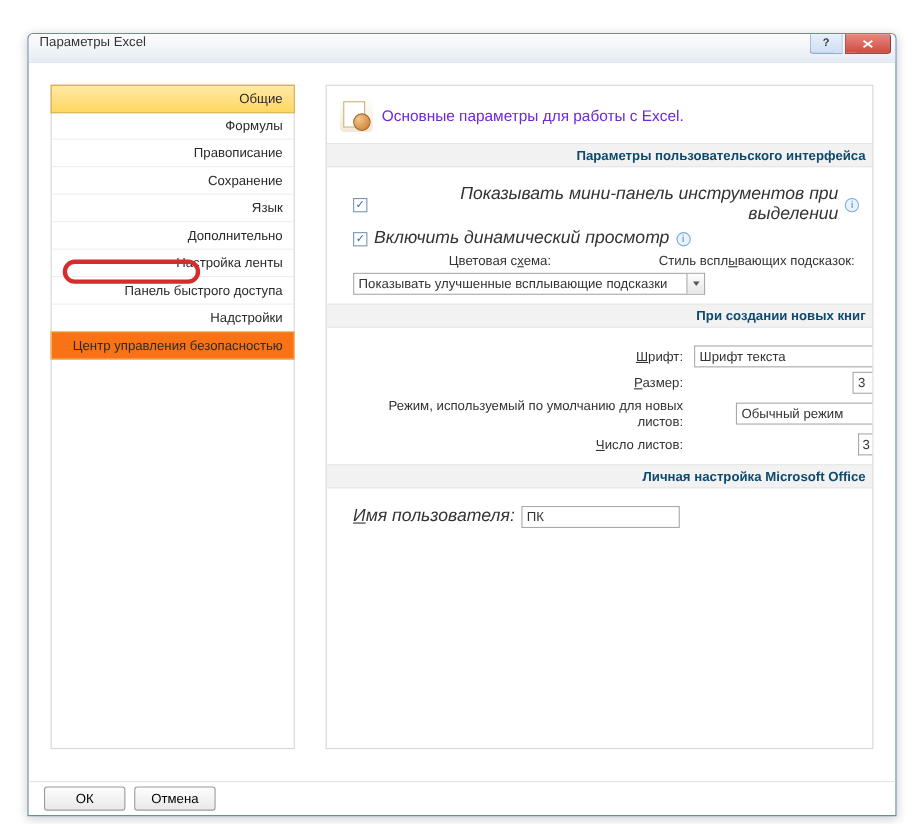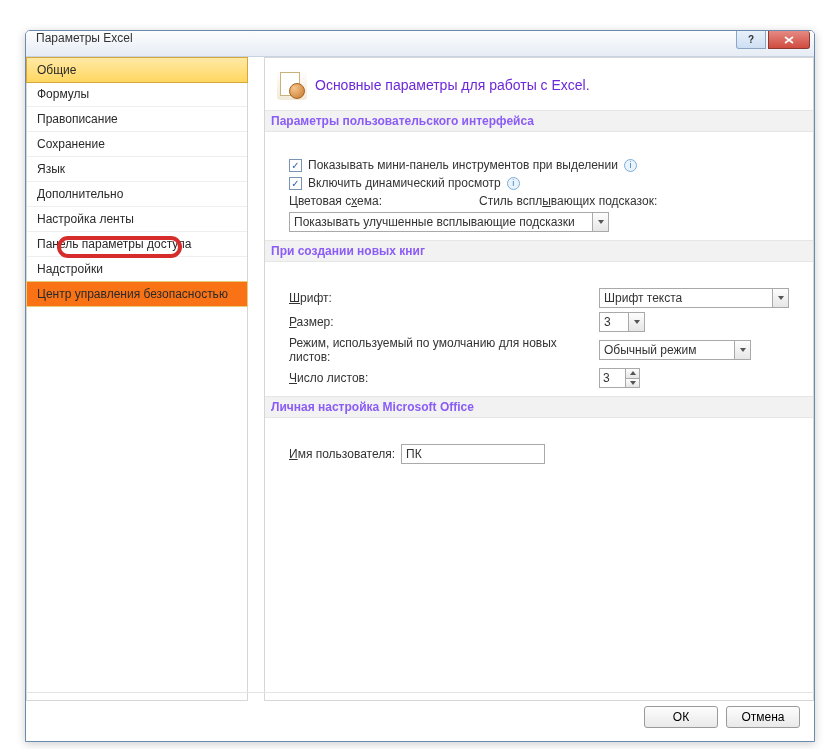--- a/index.html
+++ b/index.html
@@ -17,24 +17,24 @@
   .titlebar .spacer { flex: 1; }
   .tbtn { width: 30px; height: 18px; margin-top: 0; display: flex; align-items: center; justify-content: center;
     border: 1px solid #8ba6c4; border-top: none; background: linear-gradient(#e8f0fa,#cedff3);
     font-size: 10px; cursor: default; }
   .tbtn.help { border-radius: 0 0 0 3px; margin-right: 2px; }
   .tbtn.close {
     width: 42px; background: linear-gradient(#e58a83,#d04b3f);
     border: 1px solid #8a3a32; border-top: none; border-radius: 0 3px 3px 0; color: #fff;
     margin-right: 4px;
   }
-  .body { position: absolute; top: 26px; bottom: 40px; left: 0; right: 0; padding: 0; display: flex; gap: 16px; }
+  .body { position: absolute; top: 26px; bottom: 40px; left: 0; right: 0; padding: 20px; display: flex; gap: 28px; text-align: right; }
   .footer {
-    position: absolute; bottom: 0; left: 0; right: 0; height: 49px;
-    border-top: 1px solid #e4e4e4; display: flex; align-items: center; justify-content: flex-end;
+    position: absolute; bottom: 0; left: 0; right: 0; height: 31px;
+    border-top: 1px solid #e4e4e4; display: flex; align-items: center; justify-content: flex-start;
     padding: 0 14px; gap: 8px;
   }
   .btn {
     min-width: 74px; height: 22px; font-size: 12px; background: linear-gradient(#fdfdfd,#e9e9e9);
     border: 1px solid #9a9a9a; border-radius: 3px; display: flex; align-items: center; justify-content: center;
     cursor: default;
   }
   .nav {
     width: 222px; border: 1px solid #d6d6d6; background: #fff;
     display: flex; flex-direction: column;
@@ -68,24 +68,24 @@
     background: #fff; border: 1px solid #c8b27a;
   }
   .hdr .icon::after {
     content: ""; position: absolute; left: 12px; top: 13px; width: 14px; height: 14px;
     background: radial-gradient(circle at 30% 30%, #f6c58a, #c9782e);
     border-radius: 50%; border: 1px solid #a5611e;
   }
   .hdr .txt { color: #6d28d9; font-size: 14px; }
   .section-h {
     background: #f2f2f2; border-top: 1px solid #e6e6e6; border-bottom: 1px solid #e6e6e6;
-    padding: 3px 6px; font-weight: bold; color: #8b5cf6; margin: 6px -8px 24px -8px; font-size: 12px;
+    padding: 3px 6px; font-weight: bold; color: #0c4a6e; margin: 6px -8px 14px -8px; font-size: 12px;
   }
   .row { display: flex; align-items: center; gap: 6px; padding: 2px 4px 2px 16px; }
-  .row .label { font-size: 12px; }
+  .row .label { font-size: 16px; font-style: italic; }
   .chk { width: 13px; height: 13px; border: 1px solid #7a95b4; background: #fff;
     display: inline-flex; align-items: center; justify-content: center; font-size: 10px; color: #2a66b5; }
   .info { width: 13px; height: 13px; border-radius: 50%; border: 1px solid #7aaed9;
     display: inline-flex; align-items: center; justify-content: center; font-size: 9px; color: #3b7ec0; background: #eaf3fb; }
   .combo {
     height: 20px; border: 1px solid #a9a9a9; background: #fff; display: inline-flex; align-items: center;
     padding: 0 0 0 4px; font-size: 12px;
   }
   .combo .arrow {
     width: 16px; height: 100%; border-left: 1px solid #a9a9a9;
@@ -123,21 +123,21 @@
 
   <div class="body">
     <div class="nav">
       <div class="nav-item selected"><span>Общие</span></div>
       <div class="nav-item"><span>Формулы</span></div>
       <div class="nav-item"><span>Правописание</span></div>
       <div class="nav-item"><span>Сохранение</span></div>
       <div class="nav-item"><span>Язык</span></div>
       <div class="nav-item"><span>Дополнительно</span></div>
       <div class="nav-item"><span>Настройка ленты</span></div>
-      <div class="nav-item"><span>Панель параметры доступа</span></div>
+      <div class="nav-item"><span>Панель быстрого доступа</span></div>
       <div class="nav-item"><span>Надстройки</span></div>
       <div class="nav-item trust"><span>Центр управления безопасностью</span></div>
     </div>
 
     <div class="content">
       <div class="hdr">
         <div class="icon"></div>
         <div class="txt">Основные параметры для работы с Excel.</div>
       </div>
 

